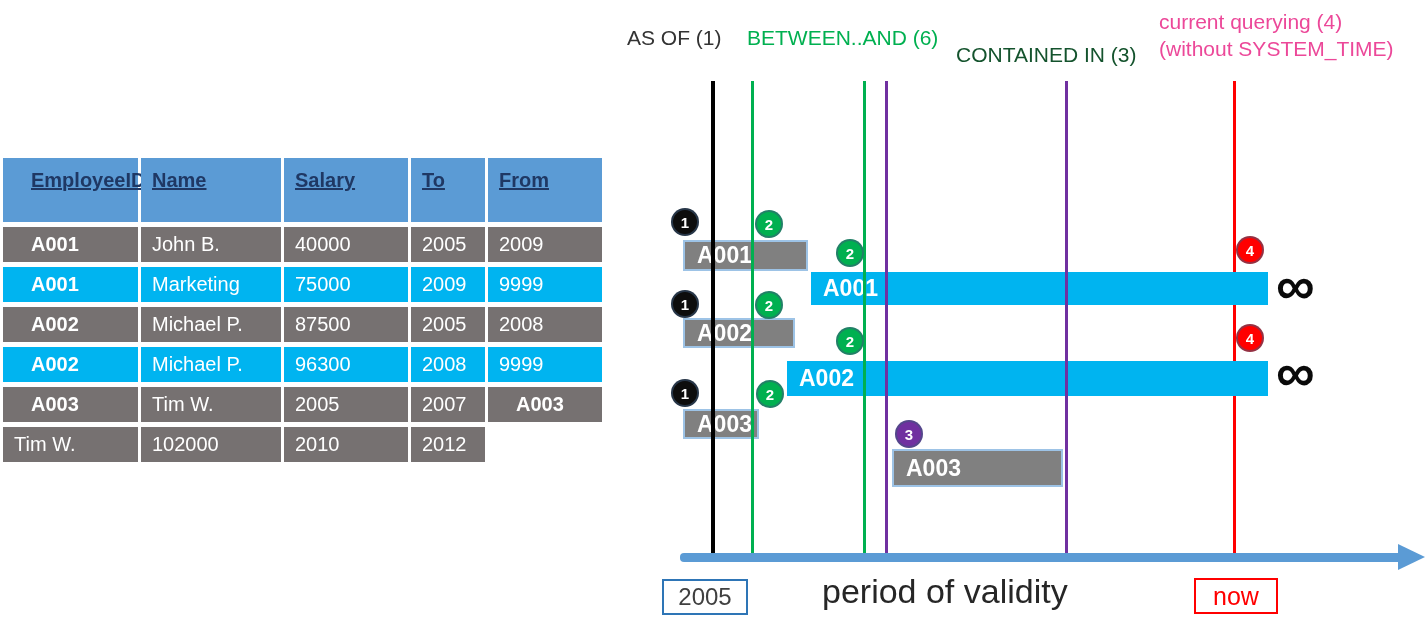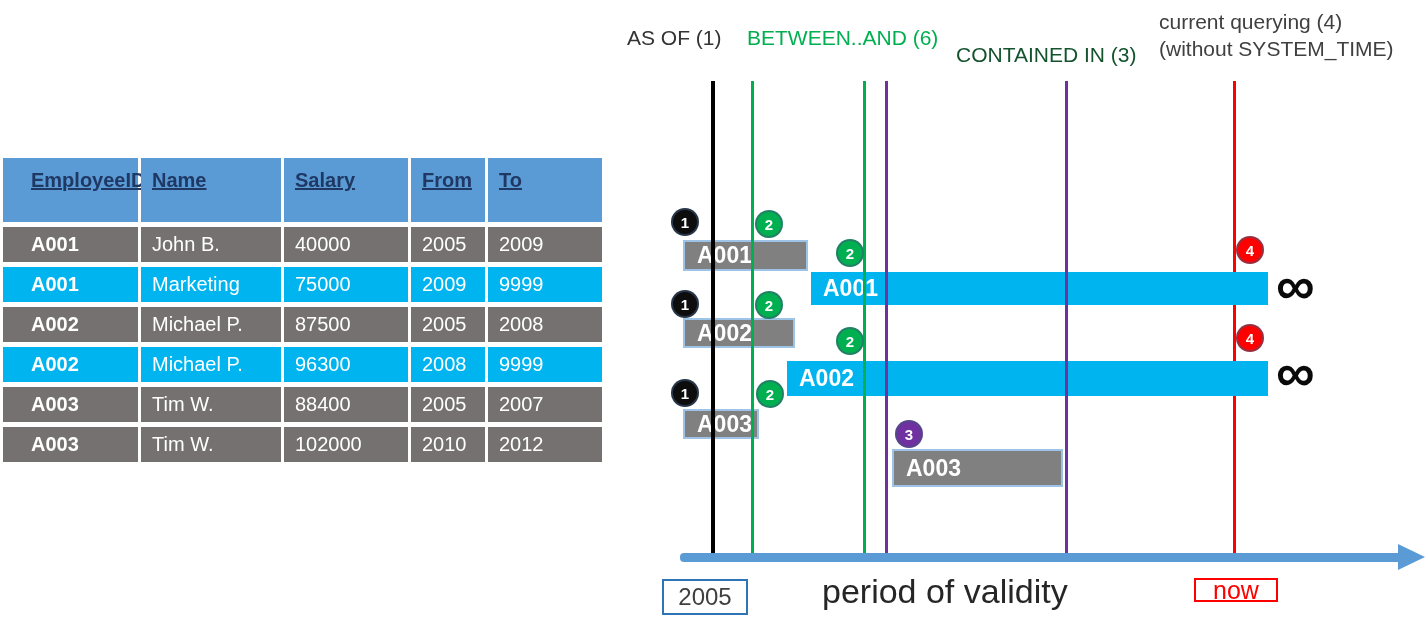--- a/index.html
+++ b/index.html
@@ -4,21 +4,21 @@
 <style>
   html,body{margin:0;padding:0;background:#ffffff;}
   body{font-family:"Liberation Sans", sans-serif;}
   .stage{position:relative;width:1428px;height:637px;background:#fff;overflow:hidden;}
 
   
   .legend{position:absolute;font-size:21px;white-space:nowrap;}
   .lg-asof{left:627px;top:26px;color:#333333;}
   .lg-between{left:747px;top:26px;color:#00B050;}
   .lg-contained{left:956px;top:26px;color:#14532d;margin-top:17px;}
-  .lg-current{left:1159px;top:8px;color:#404040;line-height:27px;}
+  .lg-current{left:1159px;top:8px;color:#ec4899;line-height:27px;}
 
   
   .emp-table{position:absolute;left:3px;top:158px;display:grid;
     grid-template-columns:135px 140px 124px 74px 114px;
     grid-template-rows:64px 35px 35px 35px 35px 35px 35px;
     column-gap:3px;row-gap:5px;}
   .cell{display:flex;align-items:center;padding-left:11px;font-size:20px;color:#ffffff;}
   .cell.c0{padding-left:28px;font-weight:bold;}
   .th{background:#5B9BD5;color:#1F3864;font-weight:bold;align-items:flex-start;padding-top:11px;text-decoration:underline;}
   .th.c0{text-decoration:underline;}
@@ -59,43 +59,43 @@
 
   .axis-body{position:absolute;left:680px;top:553px;width:722px;height:9px;
     background:#5B9BD5;border-radius:4px;z-index:5;}
   .axis-head{position:absolute;left:1398px;top:544px;width:0;height:0;z-index:5;
     border-top:13px solid transparent;border-bottom:13px solid transparent;border-left:27px solid #5B9BD5;}
 
   .year-box{position:absolute;left:662px;top:579px;width:86px;height:36px;
     border:2px solid #2E75B6;display:flex;align-items:center;justify-content:center;
     font-size:24px;color:#404040;box-sizing:border-box;}
   .axis-caption{position:absolute;left:822px;top:572px;font-size:34px;color:#262626;white-space:nowrap;}
-  .now-box{position:absolute;left:1194px;top:578px;width:84px;height:24px;
+  .now-box{position:absolute;left:1194px;top:578px;width:84px;height:36px;
     border:2px solid #FF0000;display:flex;align-items:center;justify-content:center;
     font-size:25px;color:#FF0000;box-sizing:border-box;}
 </style>
 </head>
 <body>
 
 <div class="stage">
 
   <div class="legend lg-asof">AS OF (1)</div>
   <div class="legend lg-between">BETWEEN..AND (6)</div>
   <div class="legend lg-contained">CONTAINED IN (3)</div>
   <div class="legend lg-current">
     <div>current querying (4)</div>
     <div>(without SYSTEM_TIME)</div>
   </div>
 
   <div class="emp-table">
     <div class="cell th c0">EmployeeID</div>
     <div class="cell th">Name</div>
     <div class="cell th">Salary</div>
+    <div class="cell th">To</div>
     <div class="cell th">From</div>
-    <div class="cell th">To</div>
 
     <div class="cell row-gray c0">A001</div>
     <div class="cell row-gray">John B.</div>
     <div class="cell row-gray">40000</div>
     <div class="cell row-gray">2005</div>
     <div class="cell row-gray">2009</div>
 
     <div class="cell row-cyan c0">A001</div>
     <div class="cell row-cyan">Marketing</div>
     <div class="cell row-cyan">75000</div>
@@ -109,21 +109,20 @@
     <div class="cell row-gray">2008</div>
 
     <div class="cell row-cyan c0">A002</div>
     <div class="cell row-cyan">Michael P.</div>
     <div class="cell row-cyan">96300</div>
     <div class="cell row-cyan">2008</div>
     <div class="cell row-cyan">9999</div>
 
     <div class="cell row-gray c0">A003</div>
     <div class="cell row-gray">Tim W.</div>
-    <div class="cell row-gray">88400</div>
     <div class="cell row-gray">2005</div>
     <div class="cell row-gray">2007</div>
 
     <div class="cell row-gray c0">A003</div>
     <div class="cell row-gray">Tim W.</div>
     <div class="cell row-gray">102000</div>
     <div class="cell row-gray">2010</div>
     <div class="cell row-gray">2012</div>
   </div>
 

